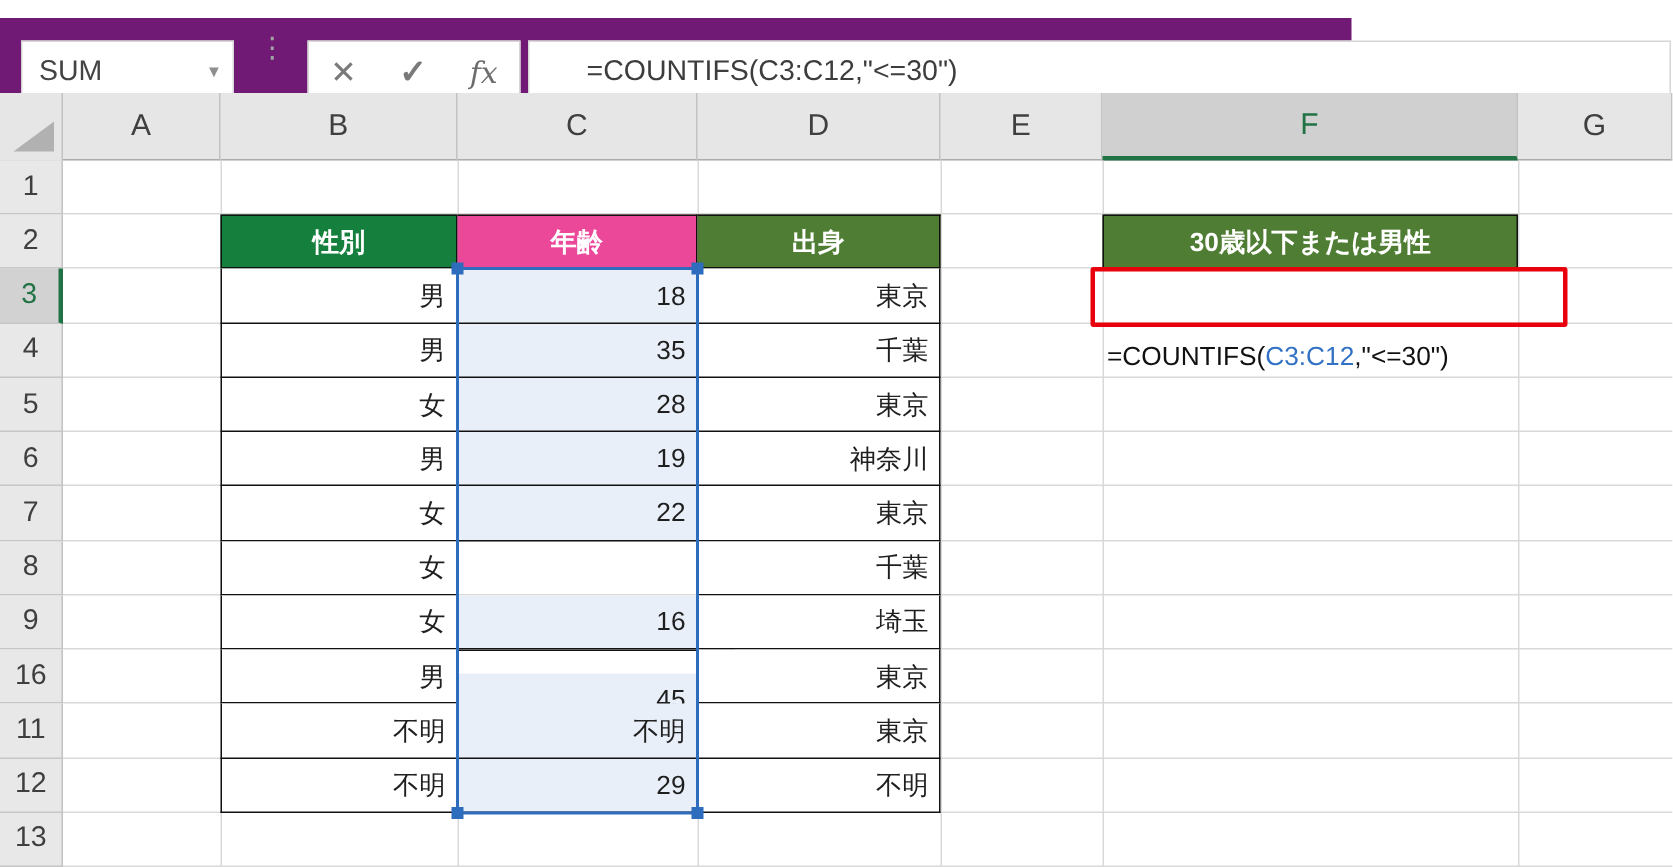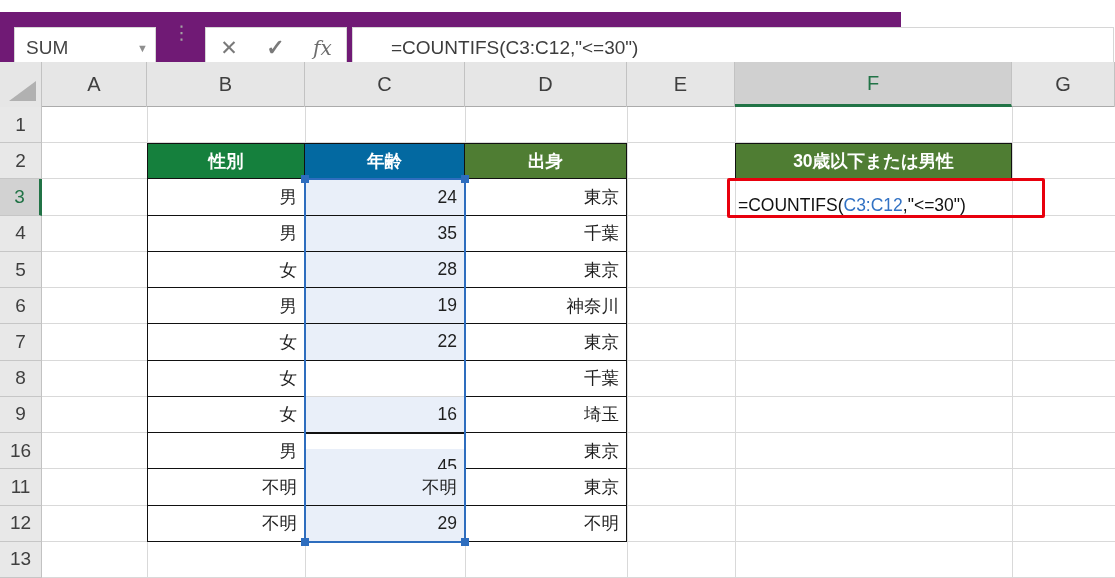--- a/index.html
+++ b/index.html
@@ -49,21 +49,21 @@
   .tcell.first-col { border-left:1.5px solid #111; }
   .tcell.top-row { border-top:1.5px solid #111; }
   .ghead { color:#fff; font-weight:bold; justify-content:center; padding-right:0; font-size:17.5px; }
   .selfill { background:#e9eff9; }
 
   
   #range-border { position:absolute; border:2px solid #2e6dbe; pointer-events:none; }
   .handle { position:absolute; width:8px; height:8px; background:#2e6dbe; cursor:crosshair; }
 
   
-  #f3-formula { position:absolute; font-size:17.5px; color:#111; white-space:pre; display:flex; align-items:flex-end; }
+  #f3-formula { position:absolute; font-size:17.5px; color:#111; white-space:pre; display:flex; align-items:flex-start;margin-top:48px; }
   #f3-formula .ref { color:#3272c4; }
   #redbox { position:absolute; border:3px solid #e8000d; border-radius:2px; pointer-events:none; }
 </style>
 </head>
 <body>
 
 <div id="app">
 
   <div id="topbar">
     <div class="whitebox" id="namebox">
@@ -121,24 +121,24 @@
     <div class="gridline-h" style="left: 42px; width: 1073px; top: 287.154px;"></div>
     <div class="gridline-h" style="left: 42px; width: 1073px; top: 323.385px;"></div>
     <div class="gridline-h" style="left: 42px; width: 1073px; top: 359.615px;"></div>
     <div class="gridline-h" style="left: 42px; width: 1073px; top: 395.846px;"></div>
     <div class="gridline-h" style="left: 42px; width: 1073px; top: 432.077px;"></div>
     <div class="gridline-h" style="left: 42px; width: 1073px; top: 468.308px;"></div>
     <div class="gridline-h" style="left: 42px; width: 1073px; top: 504.538px;"></div>
     <div class="gridline-h" style="left: 42px; width: 1073px; top: 540.769px;"></div>
     <div class="gridline-h" style="left: 42px; width: 1073px; top: 577px;"></div>
     <div class="cell tcell ghead top-row first-col" style="left: 147px; width: 158px; top: 143.231px; height: 36.2308px; background: #15803d;">性別</div>
-    <div class="cell tcell ghead top-row" style="left: 305px; width: 160px; top: 143.231px; height: 36.2308px; background: #0369a1;">年齢</div>
+    <div class="cell tcell ghead top-row" style="left: 305px; width: 160px; top: 143.231px; height: 36.2308px; background: #ec4899;">年齢</div>
     <div class="cell tcell ghead top-row" style="left: 465px; width: 162px; top: 143.231px; height: 36.2308px; background: rgb(79, 125, 51);">出身</div>
     <div class="cell tcell first-col" style="left: 147px; width: 158px; top: 179.462px; height: 36.2308px;">男</div>
-    <div class="cell tcell selfill" style="left: 305px; width: 160px; top: 179.462px; height: 36.2308px;">24</div>
+    <div class="cell tcell selfill" style="left: 305px; width: 160px; top: 179.462px; height: 36.2308px;">18</div>
     <div class="cell tcell" style="left: 465px; width: 162px; top: 179.462px; height: 36.2308px;">東京</div>
     <div class="cell tcell first-col" style="left: 147px; width: 158px; top: 215.692px; height: 36.2308px;">男</div>
     <div class="cell tcell selfill" style="left: 305px; width: 160px; top: 215.692px; height: 36.2308px;">35</div>
     <div class="cell tcell" style="left: 465px; width: 162px; top: 215.692px; height: 36.2308px;">千葉</div>
     <div class="cell tcell first-col" style="left: 147px; width: 158px; top: 251.923px; height: 36.2308px;">女</div>
     <div class="cell tcell selfill" style="left: 305px; width: 160px; top: 251.923px; height: 36.2308px;">28</div>
     <div class="cell tcell" style="left: 465px; width: 162px; top: 251.923px; height: 36.2308px;">東京</div>
     <div class="cell tcell first-col" style="left: 147px; width: 158px; top: 288.154px; height: 36.2308px;">男</div>
     <div class="cell tcell selfill" style="left: 305px; width: 160px; top: 288.154px; height: 36.2308px;">19</div>
     <div class="cell tcell" style="left: 465px; width: 162px; top: 288.154px; height: 36.2308px;">神奈川</div>

